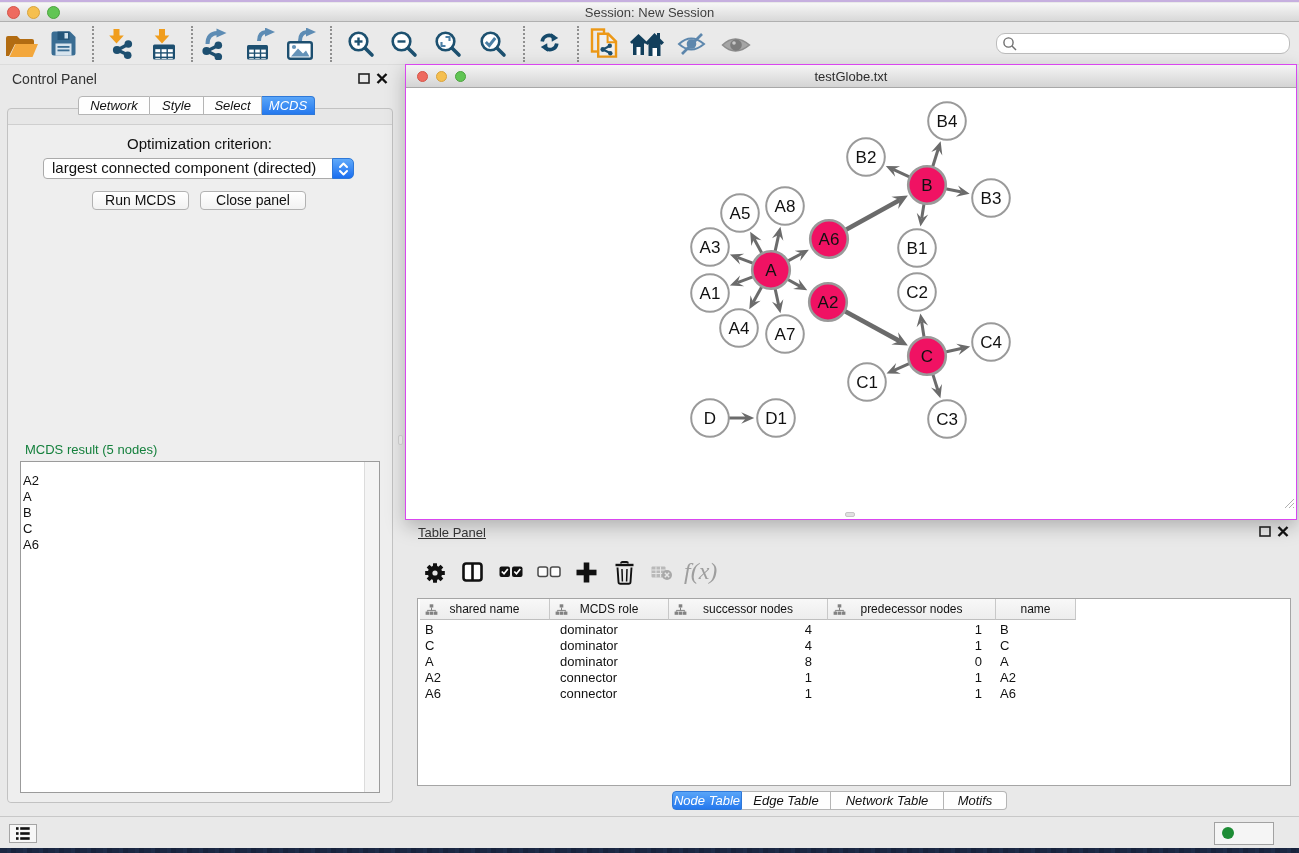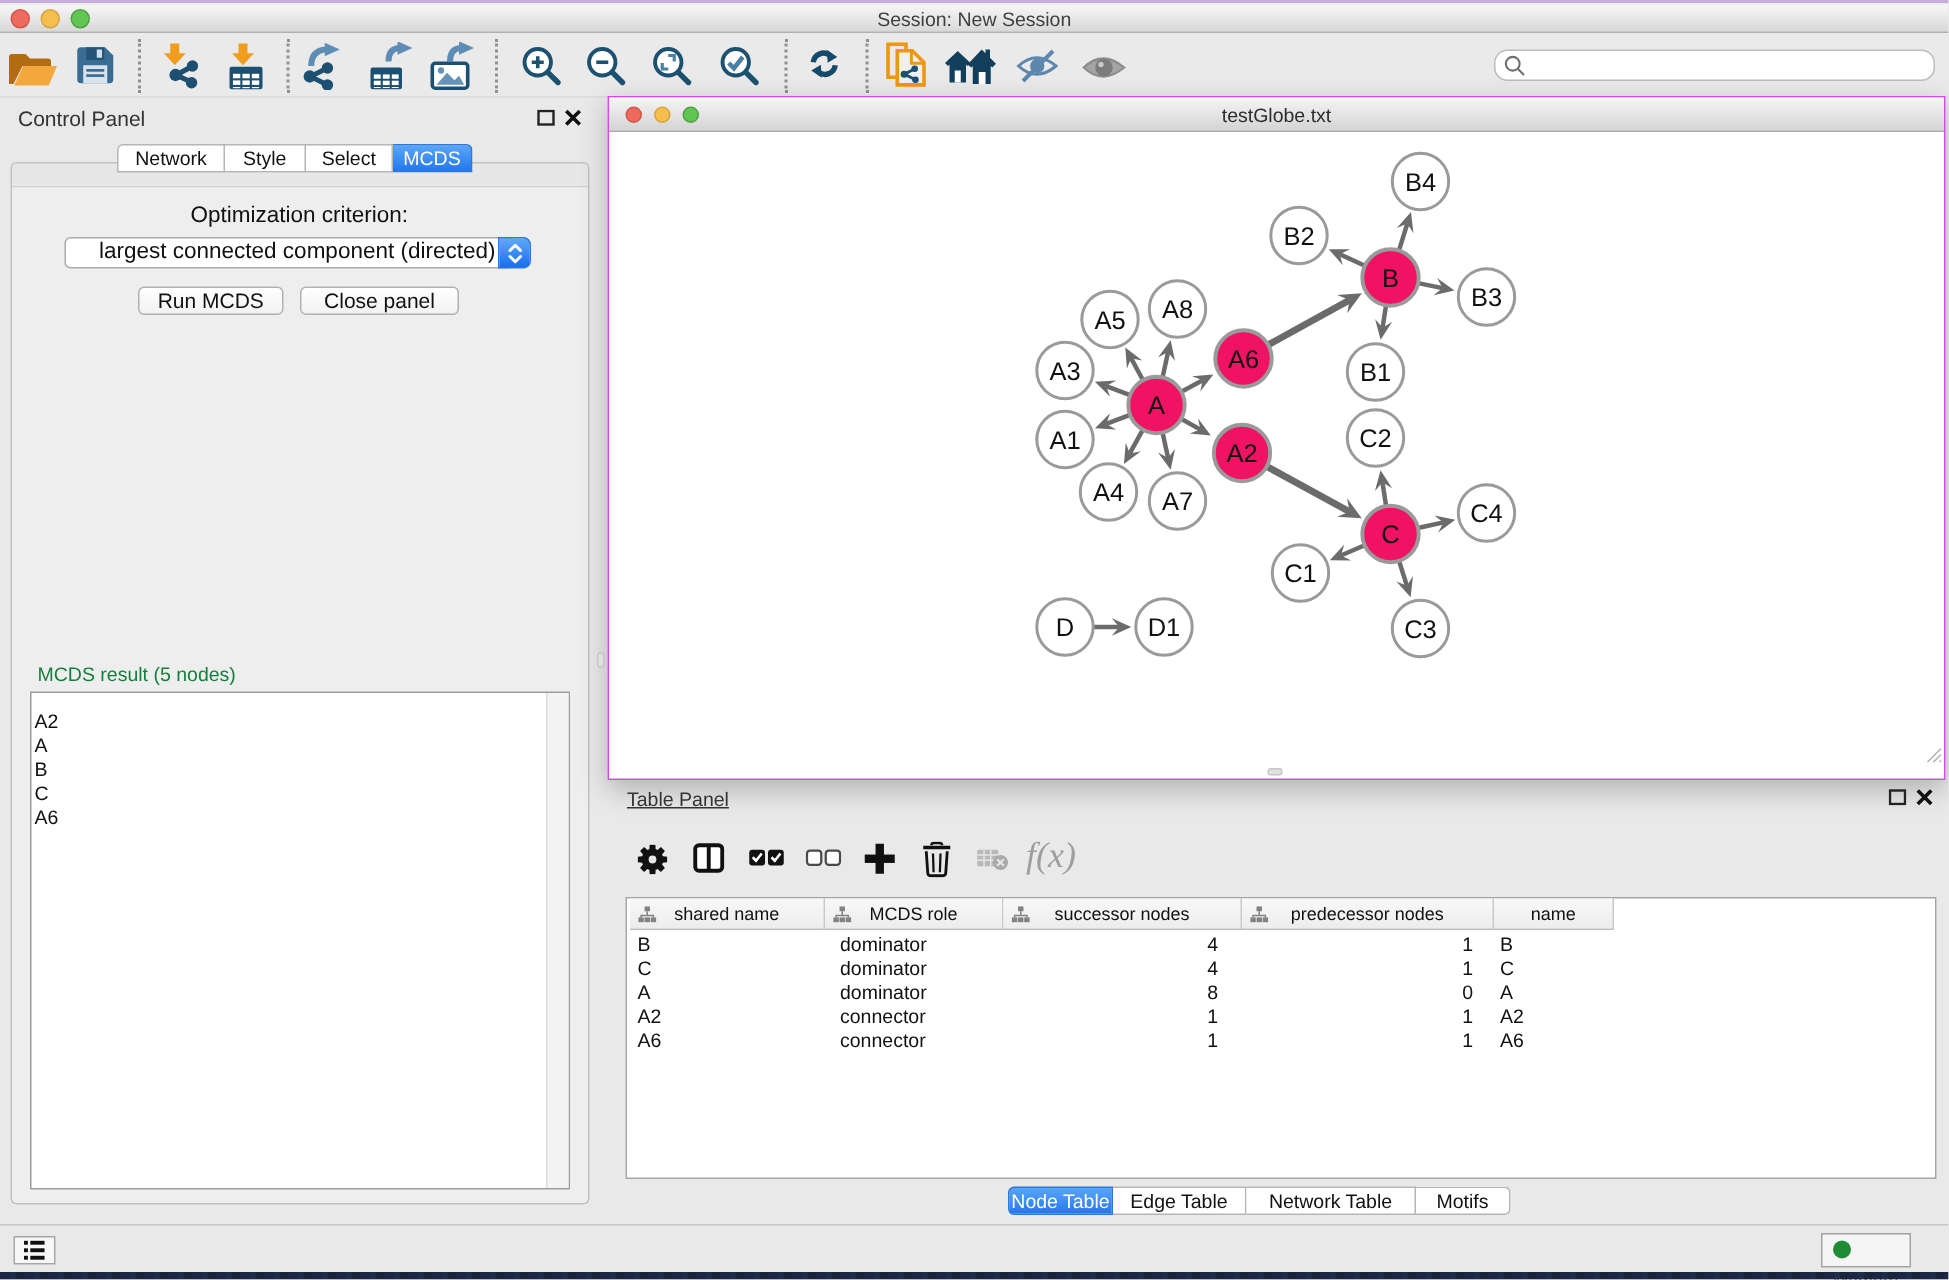--- a/index.html
+++ b/index.html
@@ -14,32 +14,32 @@
 .tl { position:absolute; border-radius:50%; }
 #toolbar { left:0; top:22px; width:1299px; height:43px; background:#eaeaea; border-bottom:1px solid #dcdcdc; }
 .sep { position:absolute; top:26px; height:36px; width:0;
   border-left:2px dotted #909090; }
 #searchbox { left:996px; top:33px; width:294px; height:21px; background:#fff;
   border:1px solid #bcbcbc; border-radius:9px; }
 
 #cp-title { left:12px; top:71px; font-size:14px; color:#333; }
 .tabs { position:absolute; display:flex; }
 .tab { height:19px; line-height:18px; font-size:13px; color:#111; background:#fefefe;
-  border:1px solid #b5b5b5; border-left:none; text-align:center; }
+  border:1px solid #b5b5b5; border-left:none; text-align:center;font-style:italic; }
 .tab.first { border-left:1px solid #b5b5b5; border-radius:4px 0 0 0; }
 .tab.sel { background:linear-gradient(#59a5f8,#2478ee); color:#fff; border-color:#2e78d8;
   border-radius:0 4px 0 0; }
 #cp-pane { left:7px; top:108px; width:386px; height:695px; background:#e7e7e7;
   border:1px solid #c2c2c2; border-radius:4px; }
 #cp-inner { left:8px; top:124px; width:384px; height:678px; background:#eeeeee;
   border-top:1px solid #cfcfcf; border-radius:0 0 4px 4px; }
 #opt-label { left:0; top:135px; width:399px; text-align:center; font-size:15px; color:#111; }
 #dropdown { left:43px; top:158px; width:300px; height:21px; background:#fff;
   border:1px solid #aaa; border-radius:4px; font-size:15px; color:#111; line-height:18px;
-  padding-left:22px; }
+  padding-left:8px; }
 #dd-btn { left:332px; top:158px; width:22px; height:21px;
   background:linear-gradient(#5fa9f9,#1a6ef0); border-radius:0 5px 5px 0; border:1px solid #2e78d8; }
 .btn { position:absolute; height:19px; background:linear-gradient(#ffffff,#f2f2f2);
   border:1px solid #b2b2b2; border-radius:4px; font-size:14px; color:#111;
   text-align:center; line-height:17px; }
 #mcds-group { left:20px; top:461px; width:360px; height:332px; background:#fff;
   border:1px solid #9b9b9b; }
 #mcds-label { left:22px; top:442px; background:#eeeeee; padding:0 3px; font-size:13px; color:#15803d; }
 #mcds-list { left:21px; top:473px; width:343px; height:319px; font-size:13px; color:#111; }
 #mcds-list div { height:16px; line-height:16px; padding-left:2px; }

